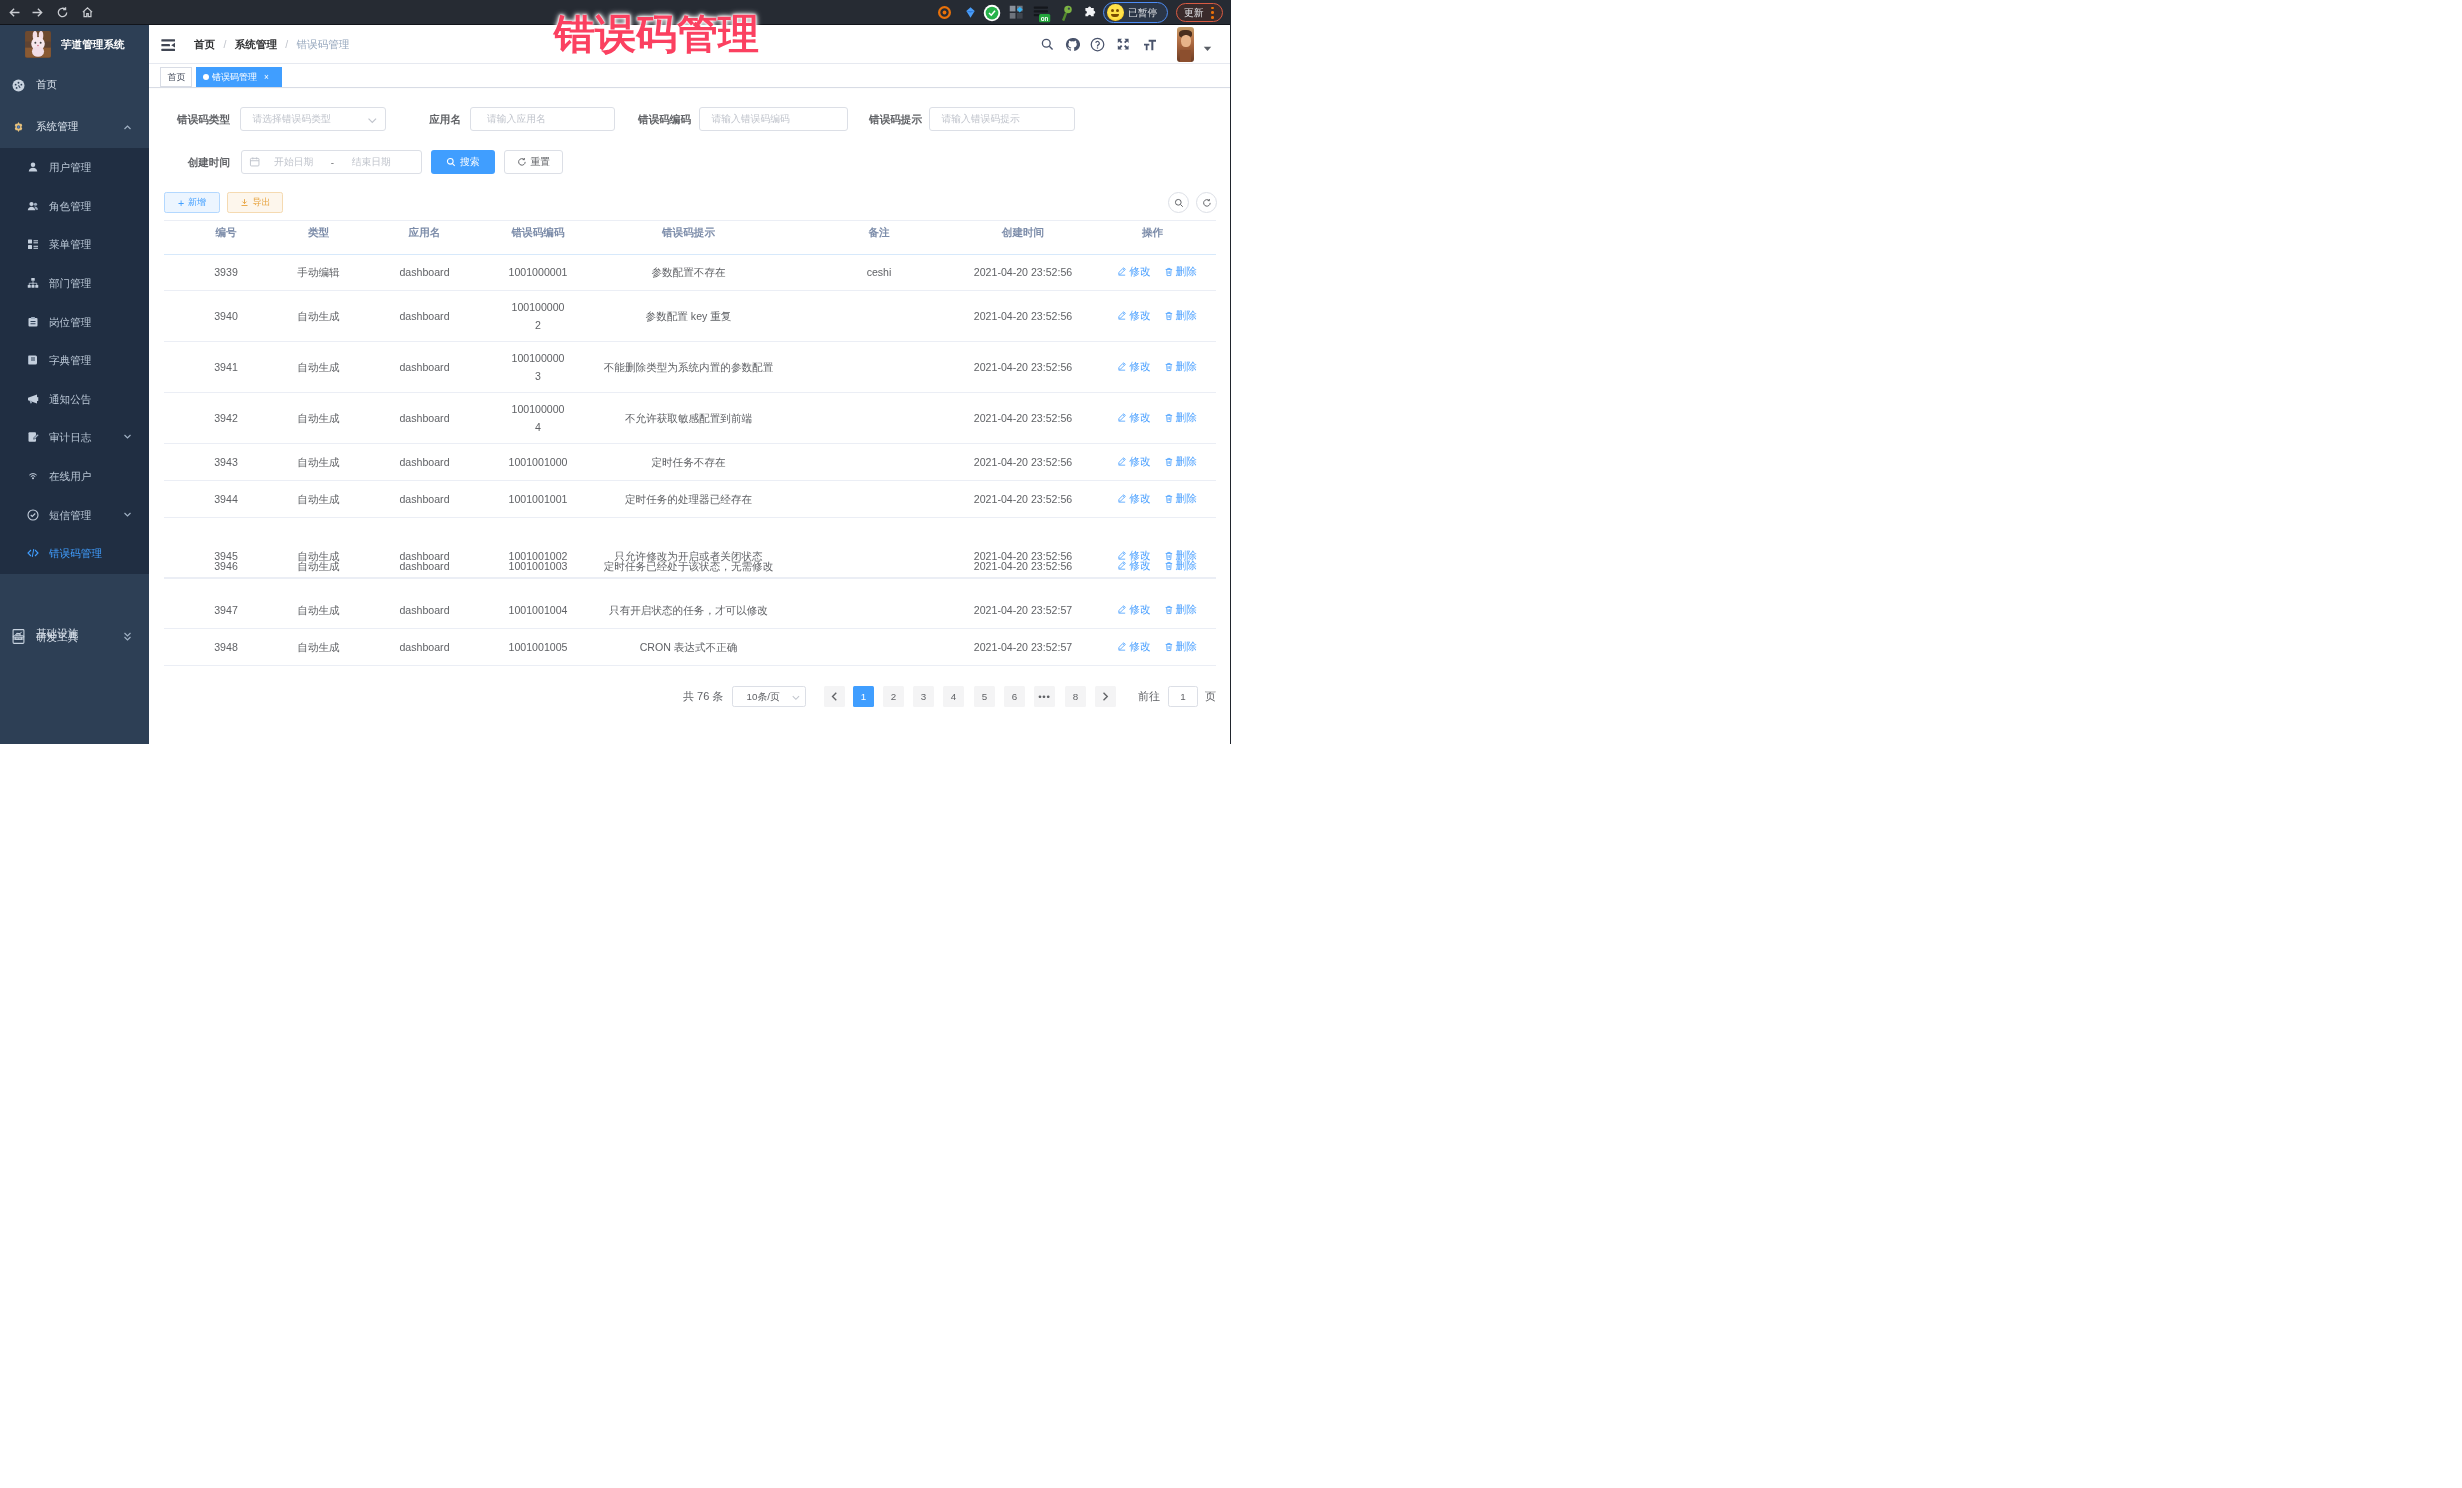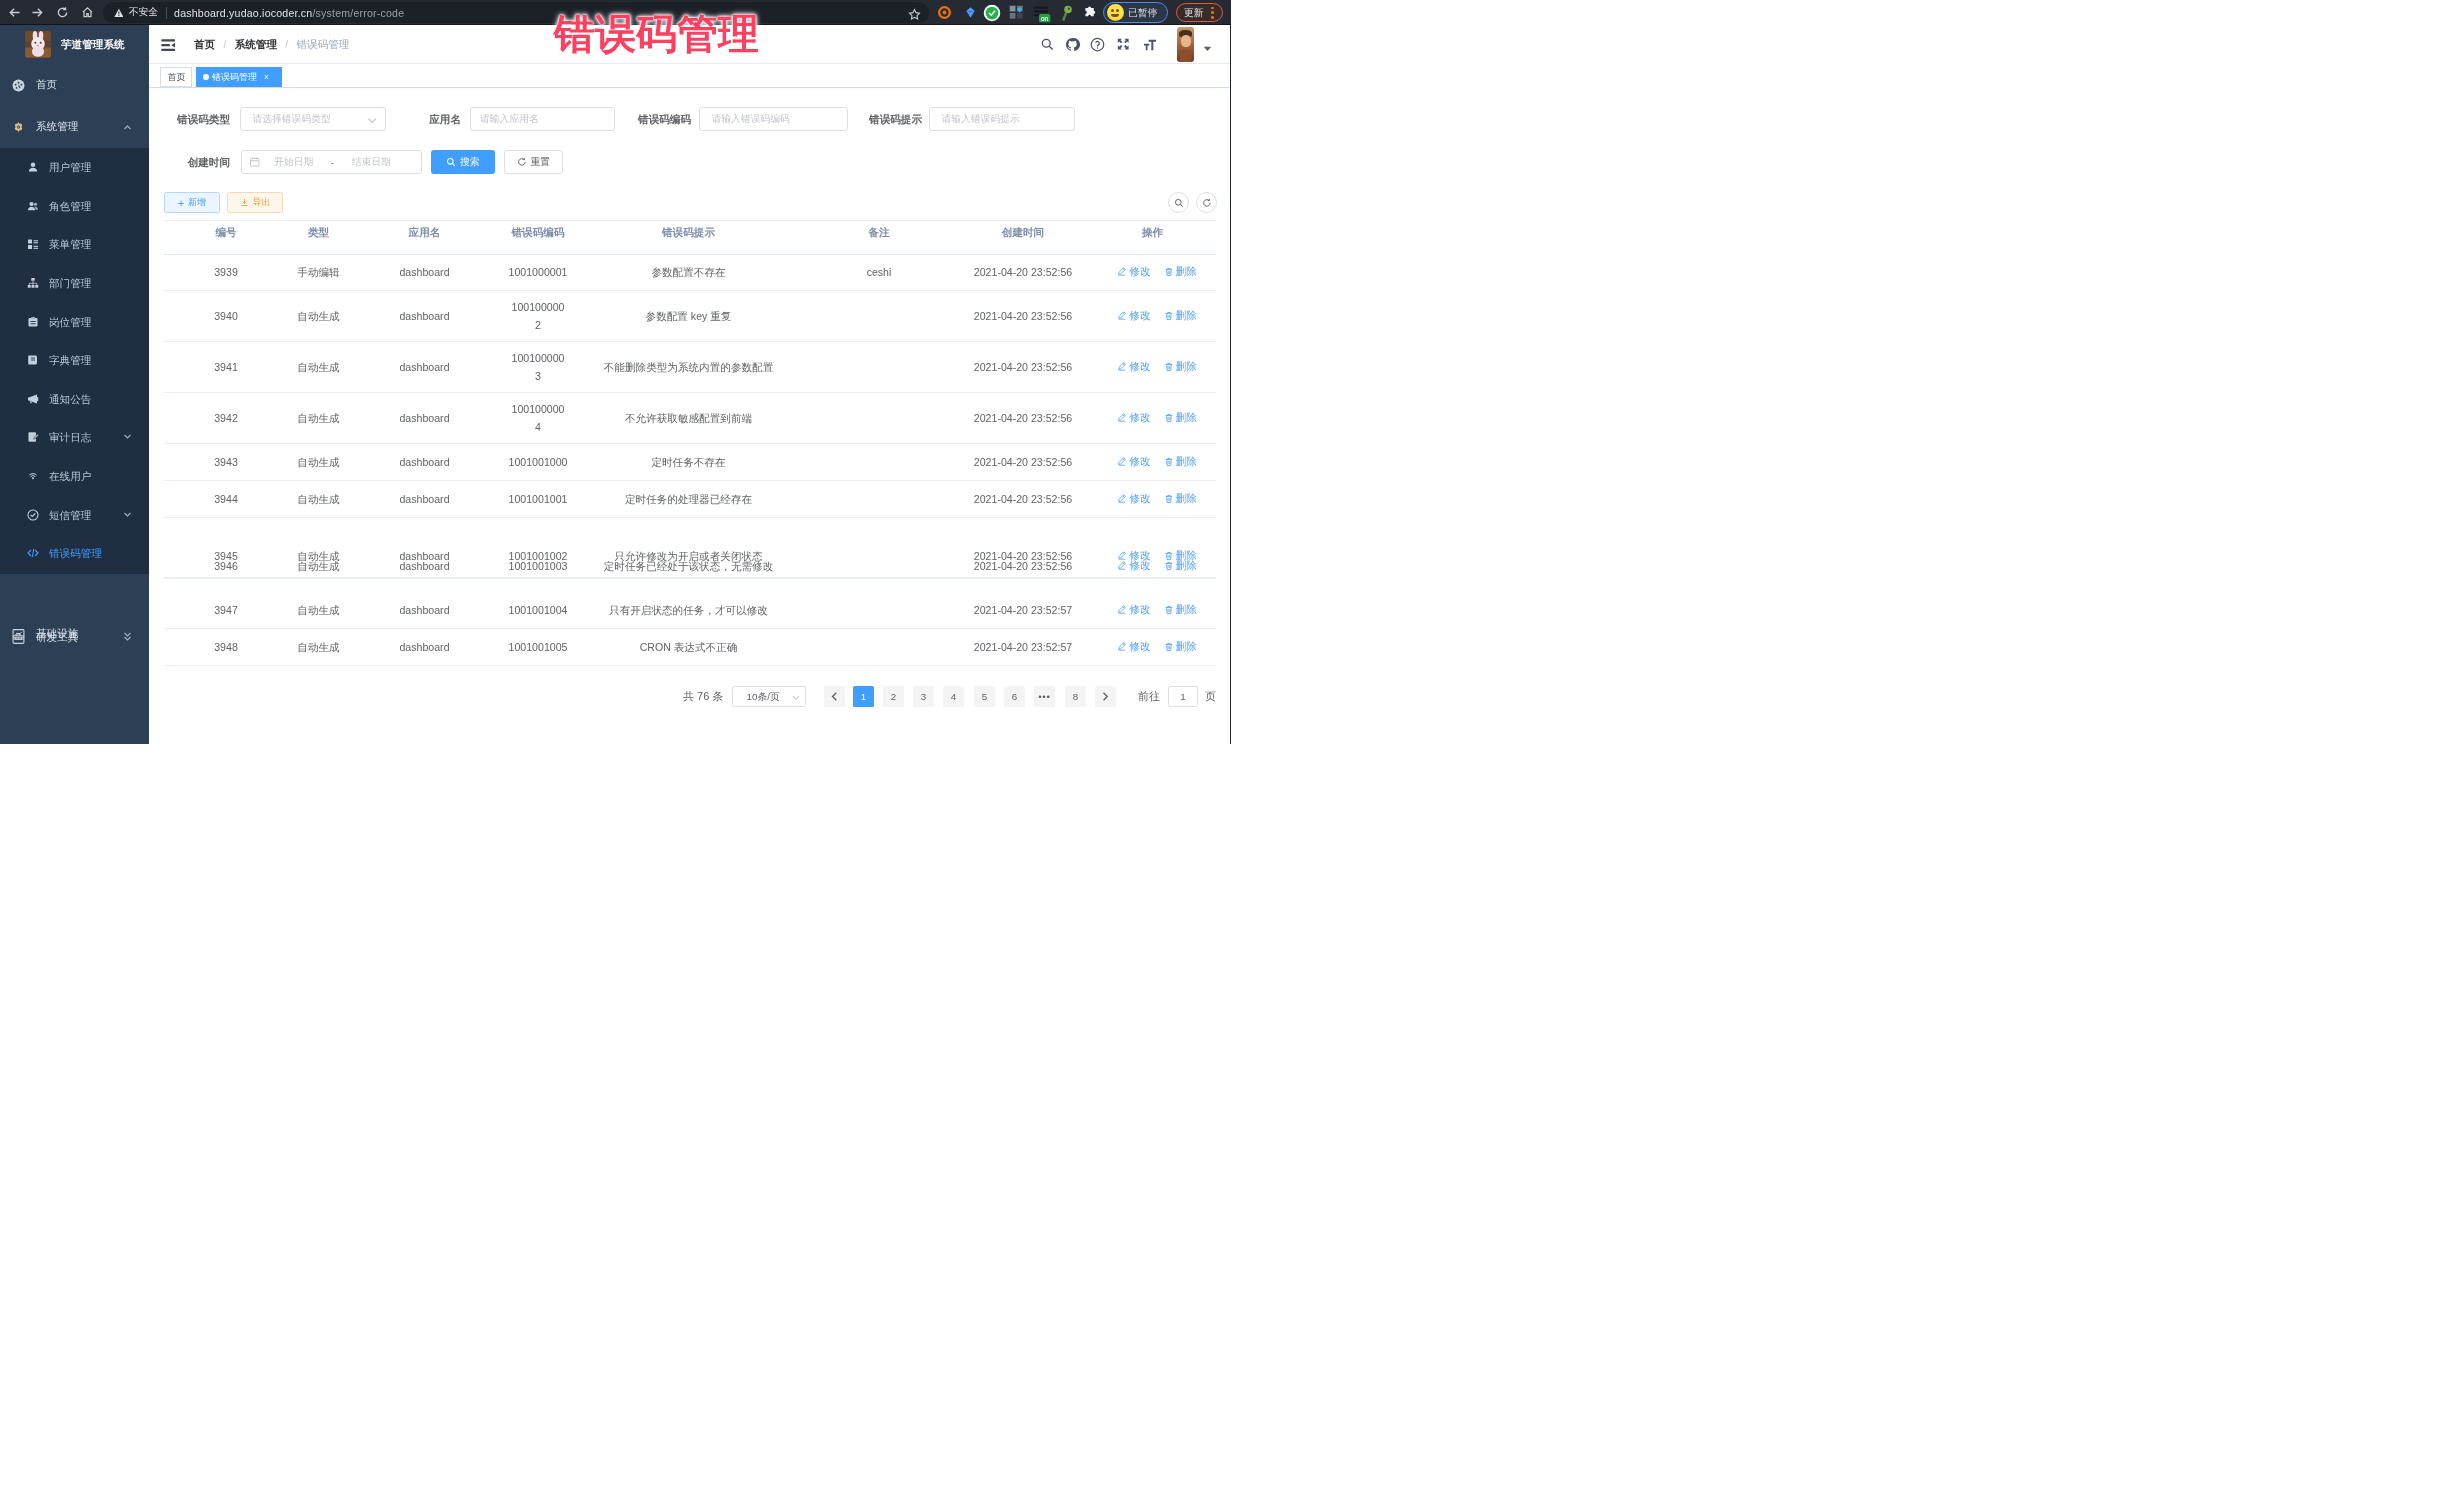--- a/index.html
+++ b/index.html
@@ -61,33 +61,20 @@
     </svg>
   <svg class="abs" style="left:31px;top:6px" width="13" height="13" viewBox="0 0 17 17">
       <path d="M2 8.5h12M9 3.5l5 5-5 5" stroke="#c9ccd1" stroke-width="1.8" fill="none"></path>
     </svg>
   <svg class="abs" style="left:56px;top:6px" width="13" height="13" viewBox="0 0 17 17">
       <path d="M14 8.5a5.5 5.5 0 1 1-1.6-3.9M12.5 1.5v3.2H9.3" stroke="#c9ccd1" stroke-width="1.7" fill="none"></path>
     </svg>
   <svg class="abs" style="left:81px;top:6px" width="13" height="13" viewBox="0 0 17 17">
       <path d="M2.5 8 8.5 2.5 14.5 8M4 7v7h3.5v-4h2v4H13V7" stroke="#c9ccd1" stroke-width="1.6" fill="none"></path>
     </svg>
-  <div id="urlpill">
-    <svg style="margin-left:10.6px" width="9.8" height="9.8" viewBox="0 0 13 13">
-        <path d="M6.5 1 12.5 12H.5Z" fill="#dfe1e5"></path>
-        <rect x="5.9" y="4.5" width="1.2" height="4" fill="#1c2128"></rect>
-        <rect x="5.9" y="9.3" width="1.2" height="1.3" fill="#1c2128"></rect>
-      </svg>
-    <span style="margin-left:5.3px;font-size:9.8px;">不安全</span>
-    <span style="margin-left:7.6px;width:0.8px;height:12px;background:#4a4f57;display:inline-block"></span>
-    <span style="margin-left:7.6px;font-size:10.6px;letter-spacing:0.2px">dashboard.yudao.iocoder.cn<span style="color:#9aa0a6">/system/error-code</span></span>
-    <svg class="abs" style="left:805px;top:6px" width="13" height="13" viewBox="0 0 24 24">
-        <path d="M12 2.8l2.8 5.8 6.4.9-4.6 4.5 1.1 6.3L12 17.3l-5.7 3 1.1-6.3L2.8 9.5l6.4-.9z" fill="none" stroke="#c9ccd1" stroke-width="2"></path>
-      </svg>
-  </div>
   <svg class="abs" style="left:938px;top:6px" width="13" height="13" viewBox="0 0 17 17">
       <circle cx="8.5" cy="8.5" r="7" fill="none" stroke="#e8710a" stroke-width="3"></circle>
       <circle cx="8.5" cy="8.5" r="2.5" fill="#e8710a"></circle>
     </svg>
   <svg class="abs" style="left:964px;top:6px" width="13" height="13" viewBox="0 0 17 17">
       <path d="M3 6.5 8.5 1.5 14 6.5 8.5 15.5Z" fill="#4a9df8"></path>
       <path d="M3 6.5 8.5 8.8 14 6.5" fill="#2f7de0"></path>
     </svg>
   <circle-wrap><svg class="abs" style="left:983px;top:3.8px" width="18" height="18" viewBox="0 0 24 24">
         <circle cx="12" cy="12" r="11" fill="#fff"></circle>
@@ -343,21 +330,21 @@
 
   <div class="flabel" style="left:154px;top:107px;width:76px">错误码类型</div>
   <div class="finput" style="left:240px;top:107px;width:146px">
       <span style="margin-left:11.4px">请选择错误码类型</span>
     <svg class="abs" style="left:126px;top:7.6px" width="10.6" height="9" viewBox="0 0 14 12">
         <path d="M2 3.5l5 5 5-5" stroke="#c0c4cc" stroke-width="1.6" fill="none"></path>
       </svg>
     </div>
   <div class="flabel" style="left:385px;top:107px;width:76px">应用名</div>
   <div class="finput" style="left:470px;top:107px;width:145px">
-      <span style="margin-left:9px">请输入应用名</span>
+      <span style="margin-left:16px">请输入应用名</span>
     </div>
   <div class="flabel" style="left:615px;top:107px;width:76px">错误码编码</div>
   <div class="finput" style="left:699px;top:107px;width:149px">
       <span style="margin-left:11.4px">请输入错误码编码</span>
     </div>
   <div class="flabel" style="left:846px;top:107px;width:76px">错误码提示</div>
   <div class="finput" style="left:929px;top:107px;width:146px">
       <span style="margin-left:11.4px">请输入错误码提示</span>
     </div>
 

